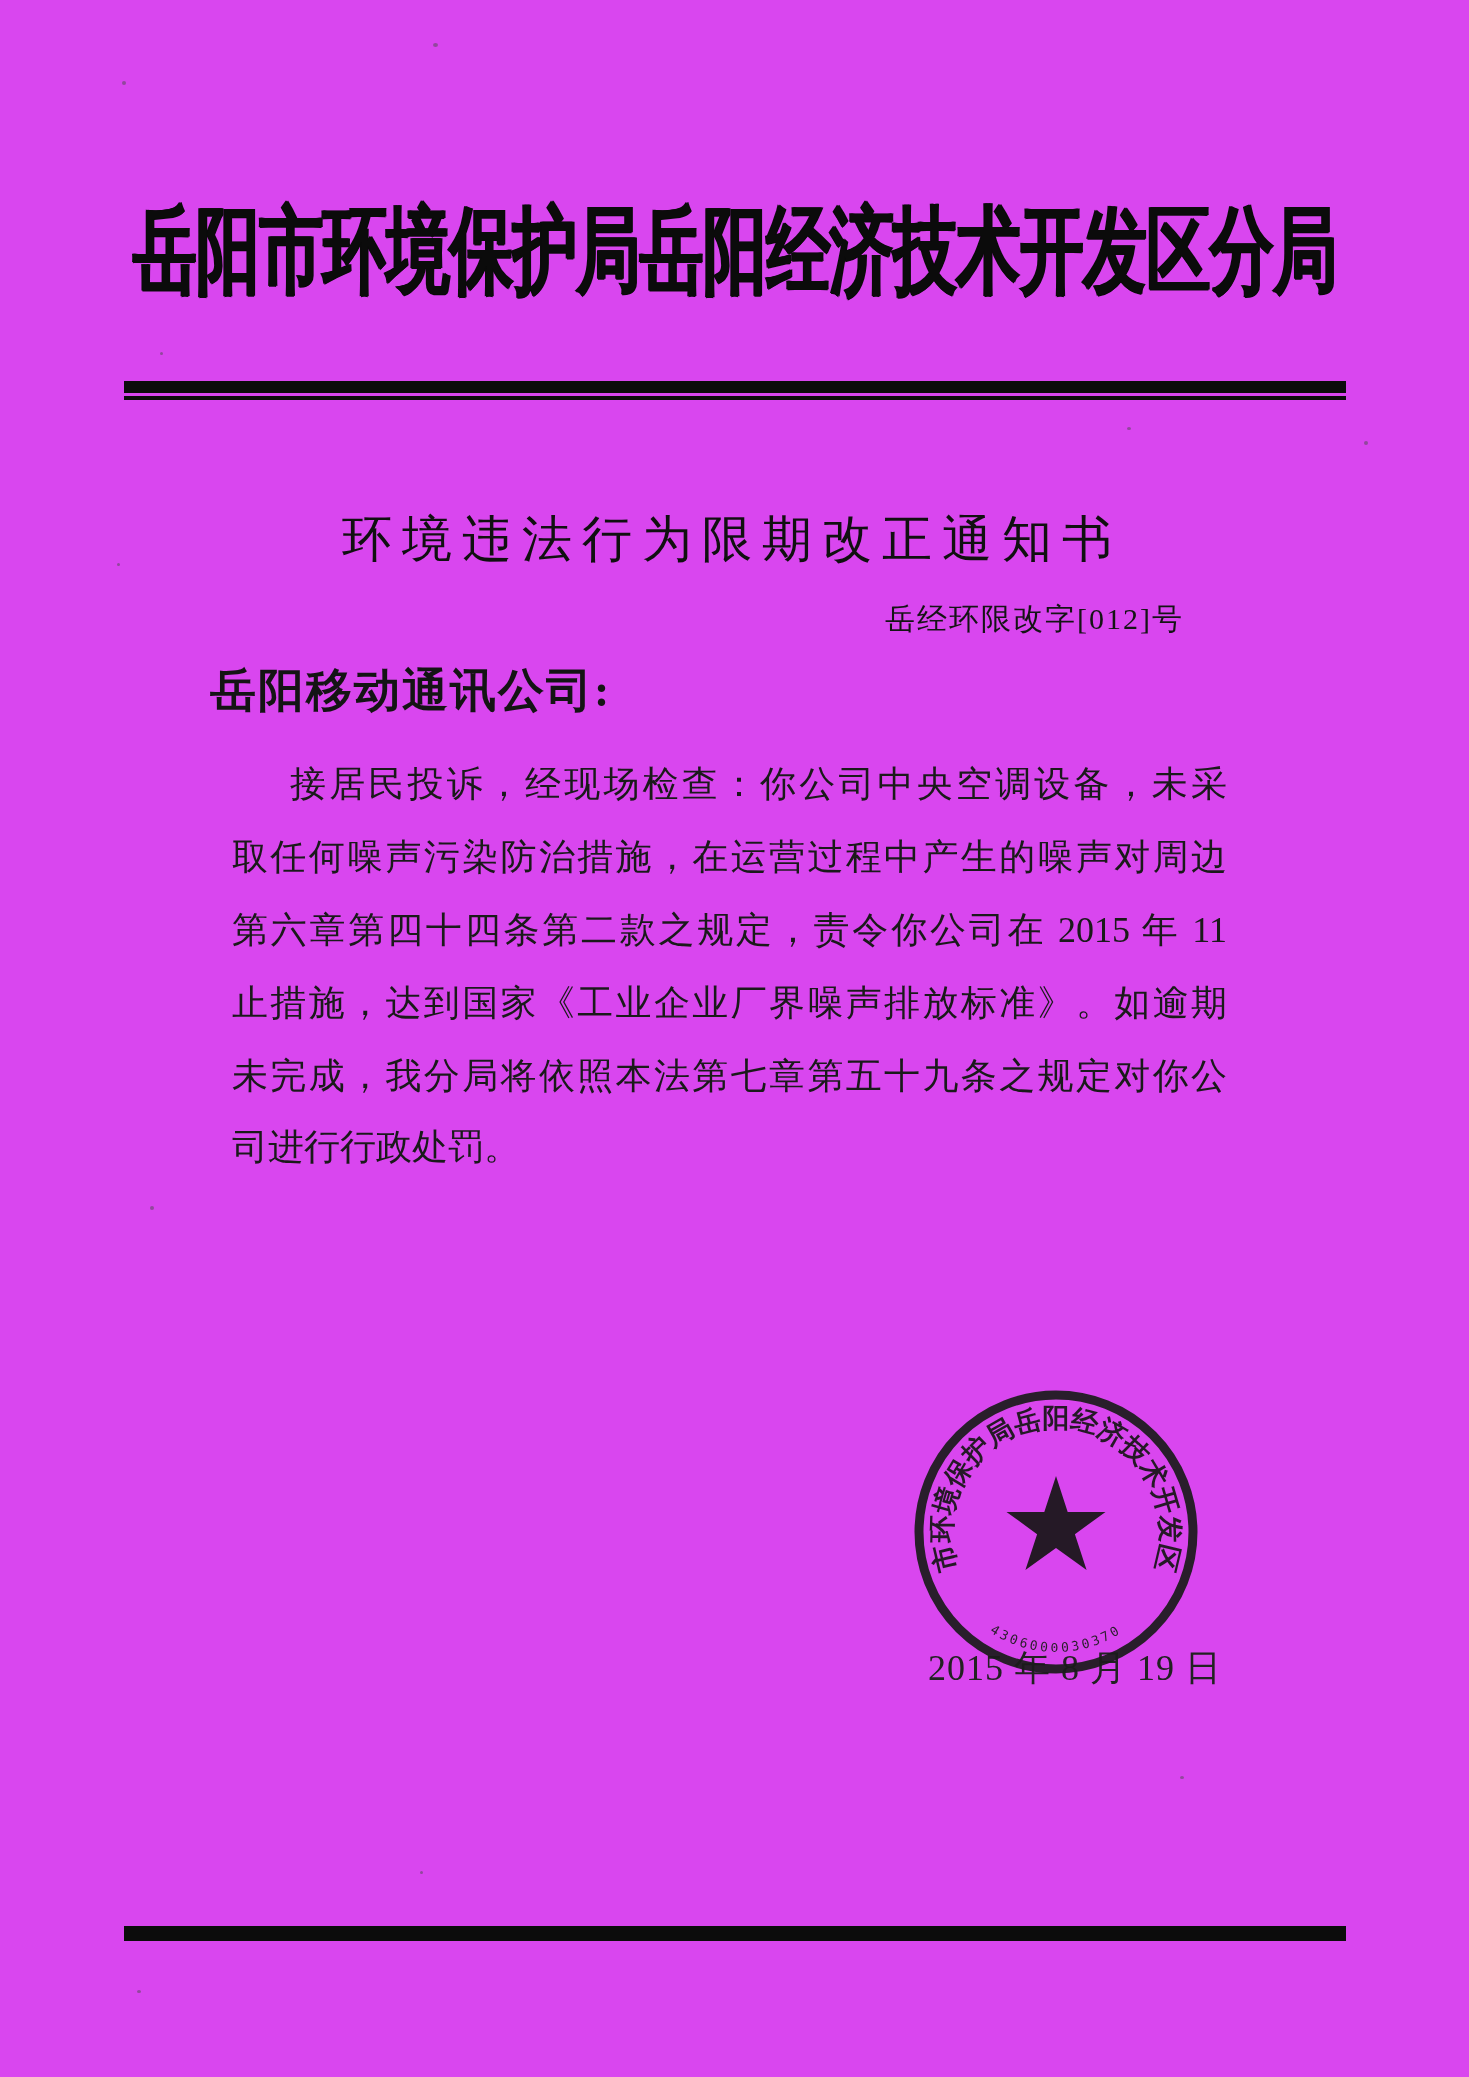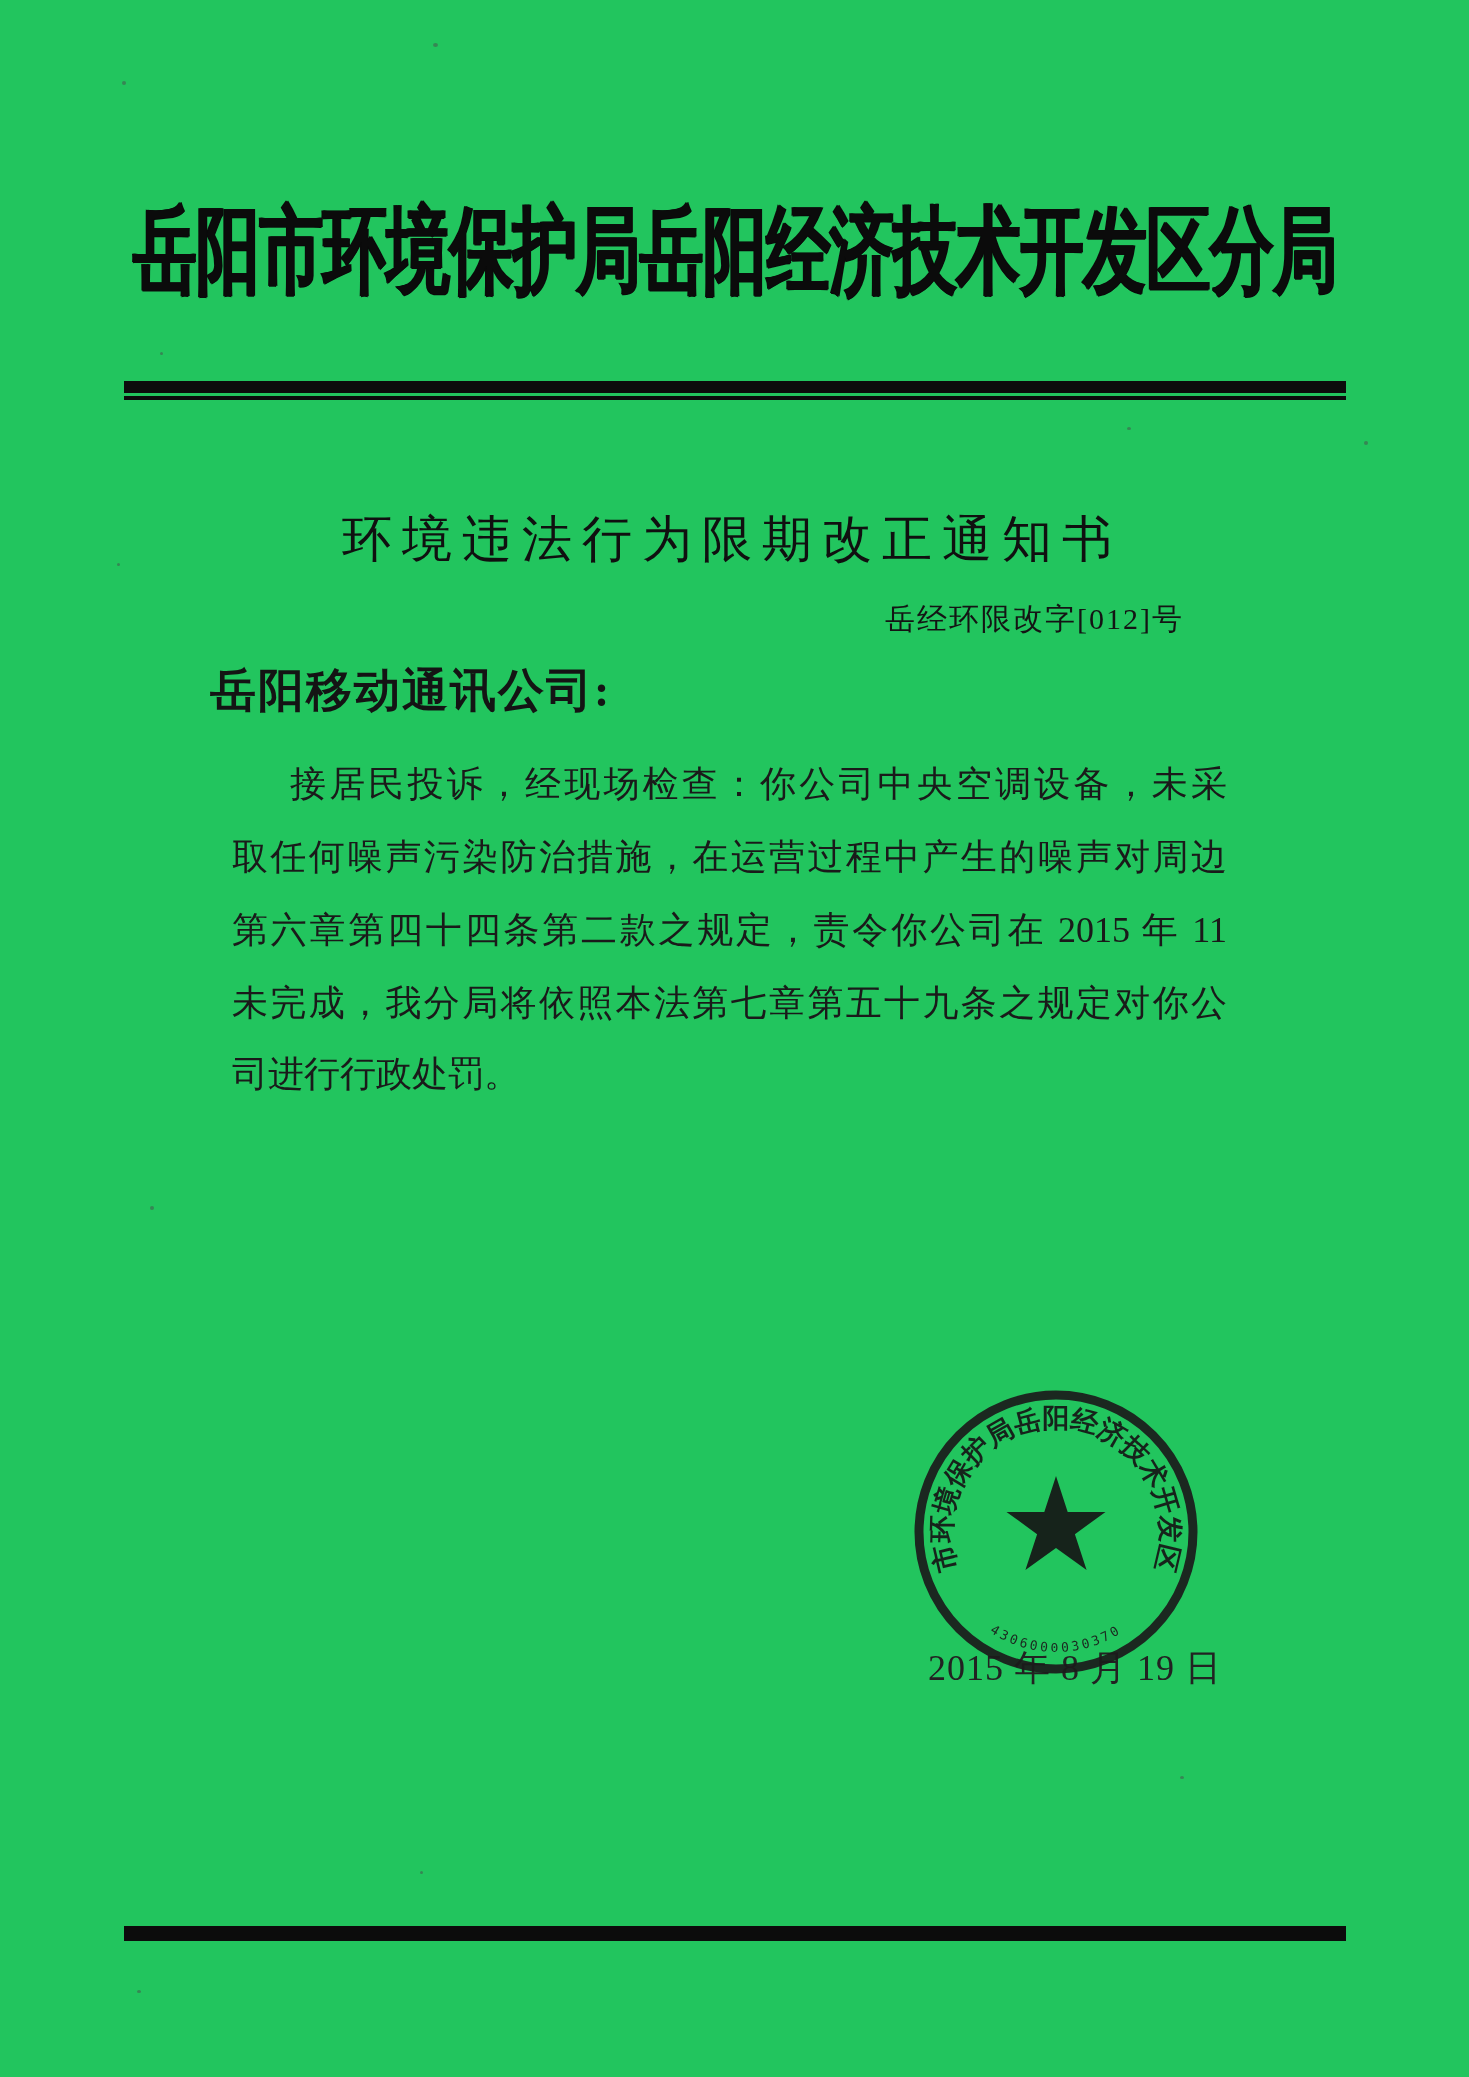--- a/index.html
+++ b/index.html
@@ -1,20 +1,20 @@
 <!DOCTYPE html>
 <html><head>
 <meta charset="utf-8">
 <style>
   html, body { margin: 0; padding: 0; background: #ffffff; }
   .page {
     position: relative;
     width: 1469px;
     height: 2077px;
-    background: #22c55e;
+    background: #d946ef;
     overflow: hidden;
     font-family: "Liberation Serif", "DejaVu Serif", serif;
     color: #141414;
   }
 
   
   .agency {
     position: absolute;
     top: 188px;
     left: 0;
@@ -128,20 +128,21 @@
   <div class="doc-title">环境违法行为限期改正通知书</div>
 
   <div class="doc-number">岳经环限改字[012]号</div>
 
   <div class="addressee">岳阳移动通讯公司:</div>
 
   <div class="body-text">
     <div class="body-line">接居民投诉，经现场检查：你公司中央空调设备，未采</div>
     <div class="body-line">取任何噪声污染防治措施，在运营过程中产生的噪声对周边</div>
     <div class="body-line">第六章第四十四条第二款之规定，责令你公司在 2015 年 11</div>
+    <div class="body-line">止措施，达到国家《工业企业厂界噪声排放标准》。如逾期</div>
     <div class="body-line">未完成，我分局将依照本法第七章第五十九条之规定对你公</div>
     <div class="body-line">司进行行政处罚。</div>
   </div>
 
   <div class="issue-date">2015 年 8 月 19 日</div>
 
   <svg class="seal" viewBox="0 0 300 300" xmlns="http://www.w3.org/2000/svg">
     <defs>
       <path id="ringPath" d="M 54.8 194.4 A 105 105 0 1 1 245.2 194.4" fill="none"></path>
       <path id="serialPath" d="M 46.1 210 A 120 120 0 0 0 253.9 210" fill="none"></path>

